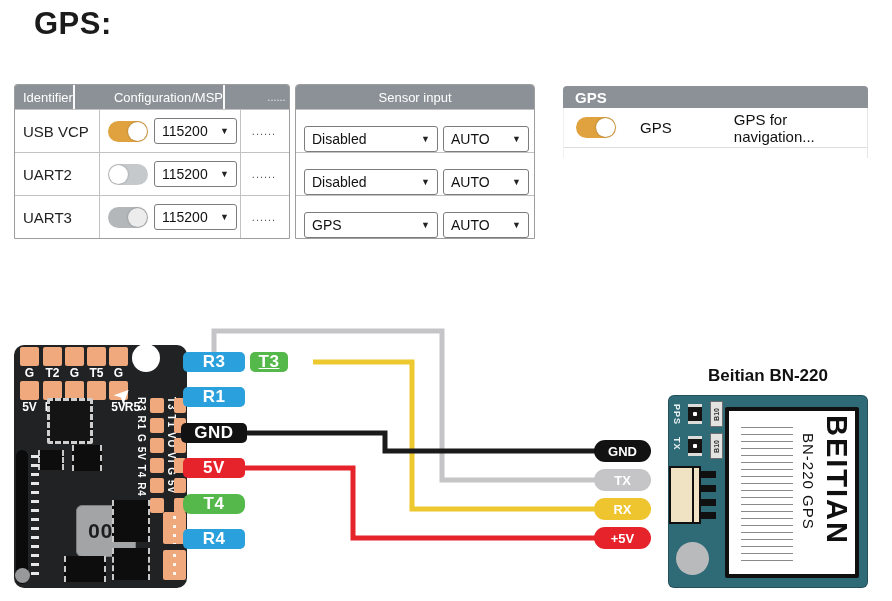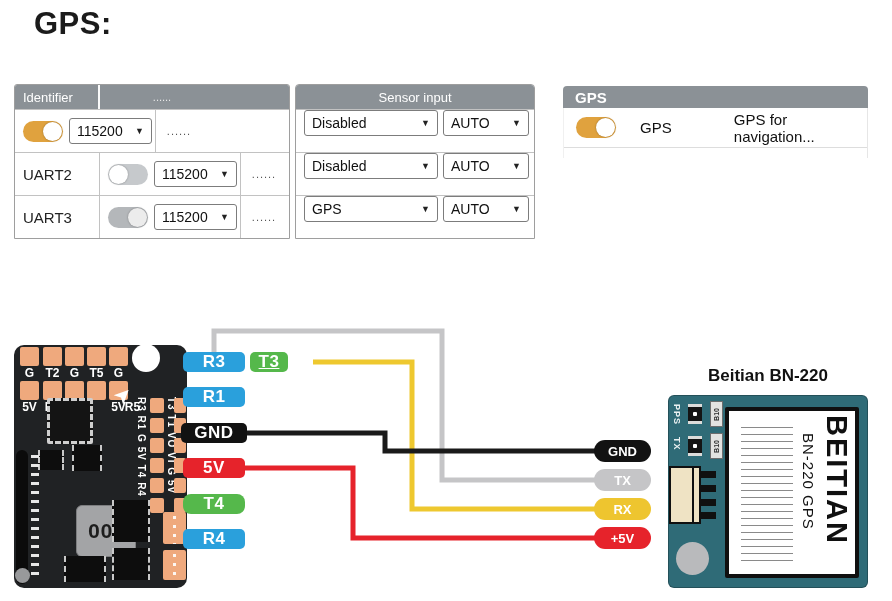--- a/index.html
+++ b/index.html
@@ -20,21 +20,21 @@
   .hc.c-dots{width:46px;color:#e8e8e8;font-size:11px;}
   .prow{display:flex;height:42px;border-top:1px solid #c2c2c2;align-items:center;font-size:15px;}
   .prow .cell{height:100%;display:flex;align-items:center;box-sizing:border-box;border-right:1px solid #c2c2c2;}
   .prow .cell:last-child{border-right:none;}
   .cell.c-id{width:85px;padding-left:8px;}
   .cell.c-cfg{width:141px;}
   .cell.c-dots{width:46px;justify-content:center;font-size:11px;color:#555;letter-spacing:1px;}
 
   .stable{left:295px;top:84px;width:238px;border:1px solid #9e9e9e;border-radius:4px 4px 0 0;background:#fff;}
   .st-head{height:24px;background:#8b9196;color:#fff;font-size:13px;display:flex;align-items:center;justify-content:center;border-radius:3px 3px 0 0;}
-  .srow{display:flex;height:42px;border-top:1px solid #c2c2c2;align-items:flex-start;}
+  .srow{display:flex;height:42px;border-top:1px solid #c2c2c2;align-items:flex-end;}
 
   
   .toggle{width:40px;height:21px;border-radius:11px;position:relative;flex:0 0 auto;cursor:pointer;}
   .toggle::after{content:"";position:absolute;top:1px;width:19px;height:19px;border-radius:50%;
                  background:#fff;box-shadow:0 0 2px rgba(0,0,0,.35);}
   .toggle-on{background:#e0a23e;}
   .toggle-on::after{right:1px;}
   .toggle-off{background:#c6c9cc;}
   .toggle-off::after{left:1px;}
   .toggle-on-gray{background:#b4b7ba;}
@@ -104,24 +104,26 @@
 </head>
 <body>
 
 <div class="canvas">
 
   <div class="abs page-title">GPS:</div>
 
   <div class="abs ptable">
     <div class="pt-head">
       <div class="hc c-id">Identifier</div>
+      <div class="hc c-cfg">Configuration/MSP</div>
       <div class="hc c-dots">......</div>
     </div>
 
     <div class="prow">
+      <div class="cell c-id">USB VCP</div>
       <div class="cell c-cfg">
         <div class="toggle toggle-on" style="margin-left:8px;"></div>
         <div class="sel" style="width:83px;margin-left:6px;">
           <span>115200</span>
           <span class="caret">▼</span>
         </div>
       </div>
       <div class="cell c-dots">......</div>
     </div>
 

